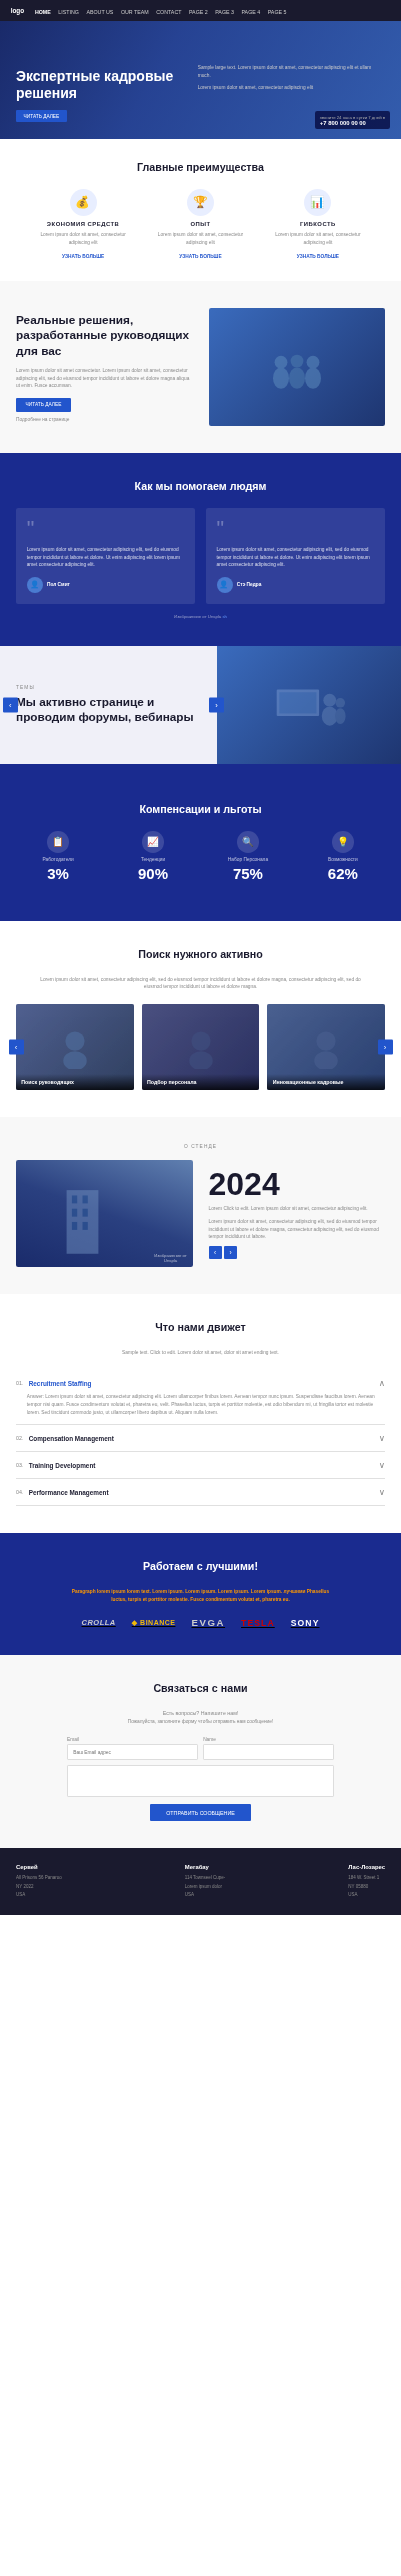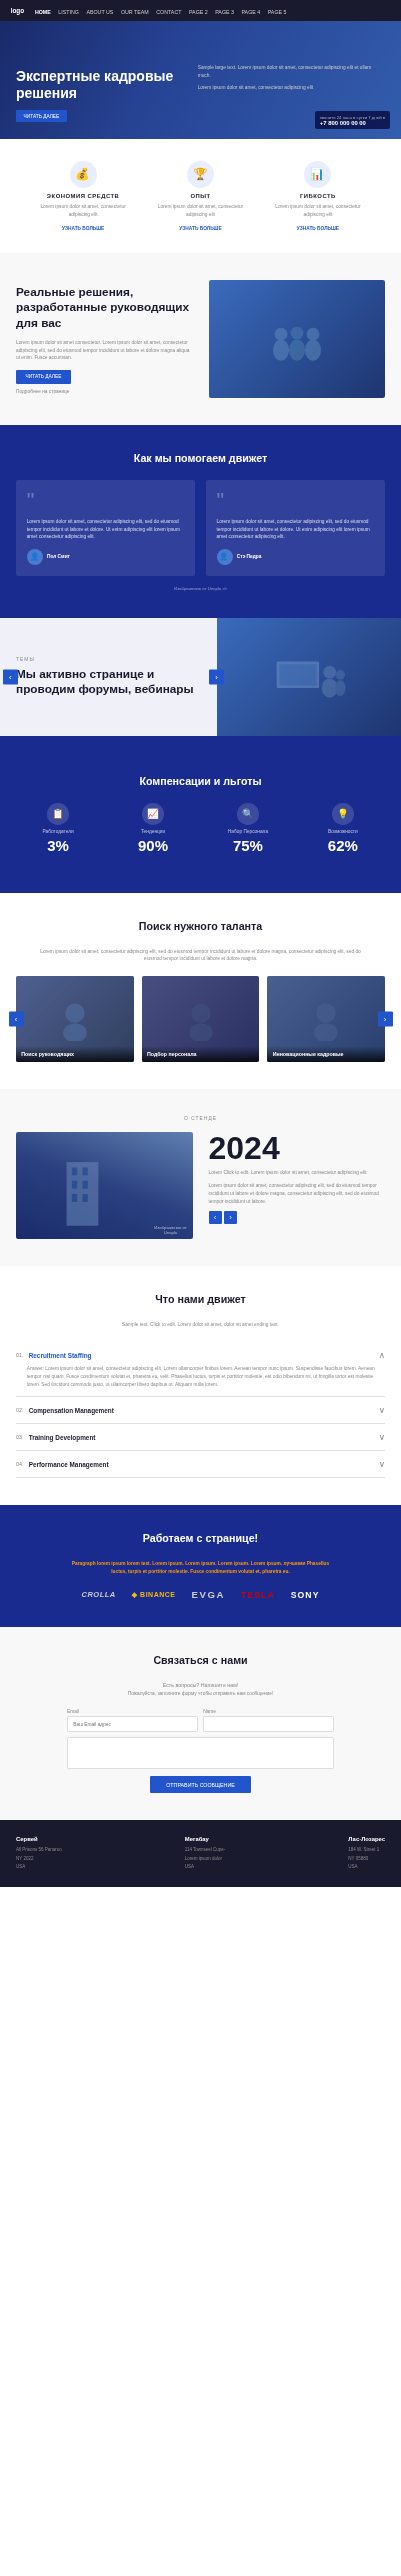--- a/index.html
+++ b/index.html
@@ -439,21 +439,21 @@
     .talent-nav-right { right: -7.5px; }
 
     
     .about {
       background: #f8f8f8;
       padding: 27px 16px;
     }
     .about-inner {
       display: flex;
       gap: 16px;
-      align-items: flex-start;
+      align-items: center;
     }
     .about-label {
       font-size: 4.8px;
       color: #888;
       text-transform: uppercase;
       letter-spacing: 1.1px;
       text-align: center;
       margin-bottom: 10.7px;
     }
     .about-img {
@@ -576,20 +576,21 @@
     }
     .partners-text span {
       color: #ff9900;
       font-weight: bold;
     }
     .partners-logos {
       display: flex;
       justify-content: center;
       align-items: center;
       gap: 16px;
+      text-decoration: underline;
     }
     .partner-logo {
       color: rgba(255,255,255,0.8);
       font-size: 8.6px;
       font-weight: 900;
       letter-spacing: 0.5px;
     }
     .partner-logo.crolla { font-style: italic; color: #ccc; font-size: 7.5px; }
     .partner-logo.binance { color: #f0b90b; font-size: 7px; }
     .partner-logo.evga { color: #ccc; font-size: 9.6px; letter-spacing: 1.6px; }
@@ -738,20 +739,21 @@
     <p class="hero-right-text">Sample large text. Lorem ipsum dolor sit amet, consectetur adipiscing elit et ullam much.</p>
     <p class="hero-right-text">Lorem ipsum dolor sit amet, consectetur adipiscing elit</p>
   </div>
   <div class="hero-phone-badge">
     <div>звоните 24 часа в сутки 7 дней в</div>
     <div class="hero-phone-number">+7 800 000 00 00</div>
   </div>
 </div>
 
 <section class="advantages">
+  <h2 class="section-title">Главные преимущества</h2>
   <div class="advantages-grid">
     <div class="advantage-item">
       <div class="advantage-icon">💰</div>
       <div class="advantage-title">ЭКОНОМИЯ СРЕДСТВ</div>
       <div class="advantage-text">Lorem ipsum dolor sit amet, consectetur adipiscing elit</div>
       <a href="#" class="advantage-link">УЗНАТЬ БОЛЬШЕ</a>
     </div>
     <div class="advantage-item">
       <div class="advantage-icon">🏆</div>
       <div class="advantage-title">ОПЫТ</div>
@@ -784,21 +786,21 @@
           <circle cx="60" cy="28" r="12" fill="#5080b0"></circle>
           <ellipse cx="90" cy="60" rx="15" ry="20" fill="#6090c0"></ellipse>
           <circle cx="90" cy="30" r="12" fill="#6090c0"></circle>
         </svg>
       </div>
     </div>
   </div>
 </div>
 
 <section class="how-help">
-  <h2 class="section-title">Как мы помогаем движет</h2>
+  <h2 class="section-title">Как мы помогаем людям</h2>
   <div class="testimonials-grid">
     <div class="testimonial-card">
       <div class="quote-mark">"</div>
       <div class="testimonial-text">Lorem ipsum dolor sit amet, consectetur adipiscing elit, sed do eiusmod tempor incididunt ut labore et dolore. Ut enim adipiscing elit lorem ipsum amet consectetur adipiscing elit.</div>
       <div class="testimonial-author">
         <div class="author-avatar">👤</div>
         <div class="author-name">Пол Смит</div>
       </div>
     </div>
     <div class="testimonial-card">
@@ -857,21 +859,21 @@
     </div>
     <div class="stat-item">
       <div class="stat-icon">💡</div>
       <div class="stat-label">Возможности</div>
       <div class="stat-value">62%</div>
     </div>
   </div>
 </section>
 
 <section class="talent">
-  <h2 class="section-title">Поиск нужного таланта</h2>
+  <h2 class="section-title">Поиск нужного активно</h2>
   <div class="section-subtitle">Lorem ipsum dolor sit amet, consectetur adipiscing elit, sed do eiusmod tempor incididunt ut labore et dolore magna, consectetur adipiscing elit, sed do eiusmod tempor incididunt ut labore et dolore magna.</div>
   <div style="position:relative;">
     <button class="talent-nav-btn talent-nav-left">‹</button>
     <div class="talent-cards">
       <div class="talent-card img-person1">
         <div class="talent-card-bg img-person1" style="min-height:86px;display:flex;align-items:center;justify-content:center;opacity:0.6;">
           <svg width="32" height="43" viewBox="0 0 60 80">
               <ellipse cx="30" cy="65" rx="22" ry="18" fill="#5070a0"></ellipse>
               <circle cx="30" cy="28" r="18" fill="#5070a0"></circle>
             </svg>
@@ -970,21 +972,21 @@
   <div class="faq-item">
     <div class="faq-question">
       <span class="faq-number">04.</span>
       <span class="faq-title">Performance Management</span>
       <span class="faq-toggle">∨</span>
     </div>
   </div>
 </section>
 
 <section class="partners">
-  <h2 class="section-title">Работаем с странице!</h2>
+  <h2 class="section-title">Работаем с лучшими!</h2>
   <div class="partners-text">
     <span>Paragraph lorem ipsum lorem text. Lorem ipsum. Lorem ipsum. Lorem ipsum. Lorem ipsum.</span>
     <span style="color:#ff9900;font-weight:bold;"> лучшими</span>
     <span>Phasellus luctus, turpis et porttitor molestie. Fusce condimentum volutat et, pharetra eu.</span>
   </div>
   <div class="partners-logos">
     <span class="partner-logo crolla">CROLLA</span>
     <span class="partner-logo binance">◆ BINANCE</span>
     <span class="partner-logo evga">EVGA</span>
     <span class="partner-logo tesla">TESLA</span>

